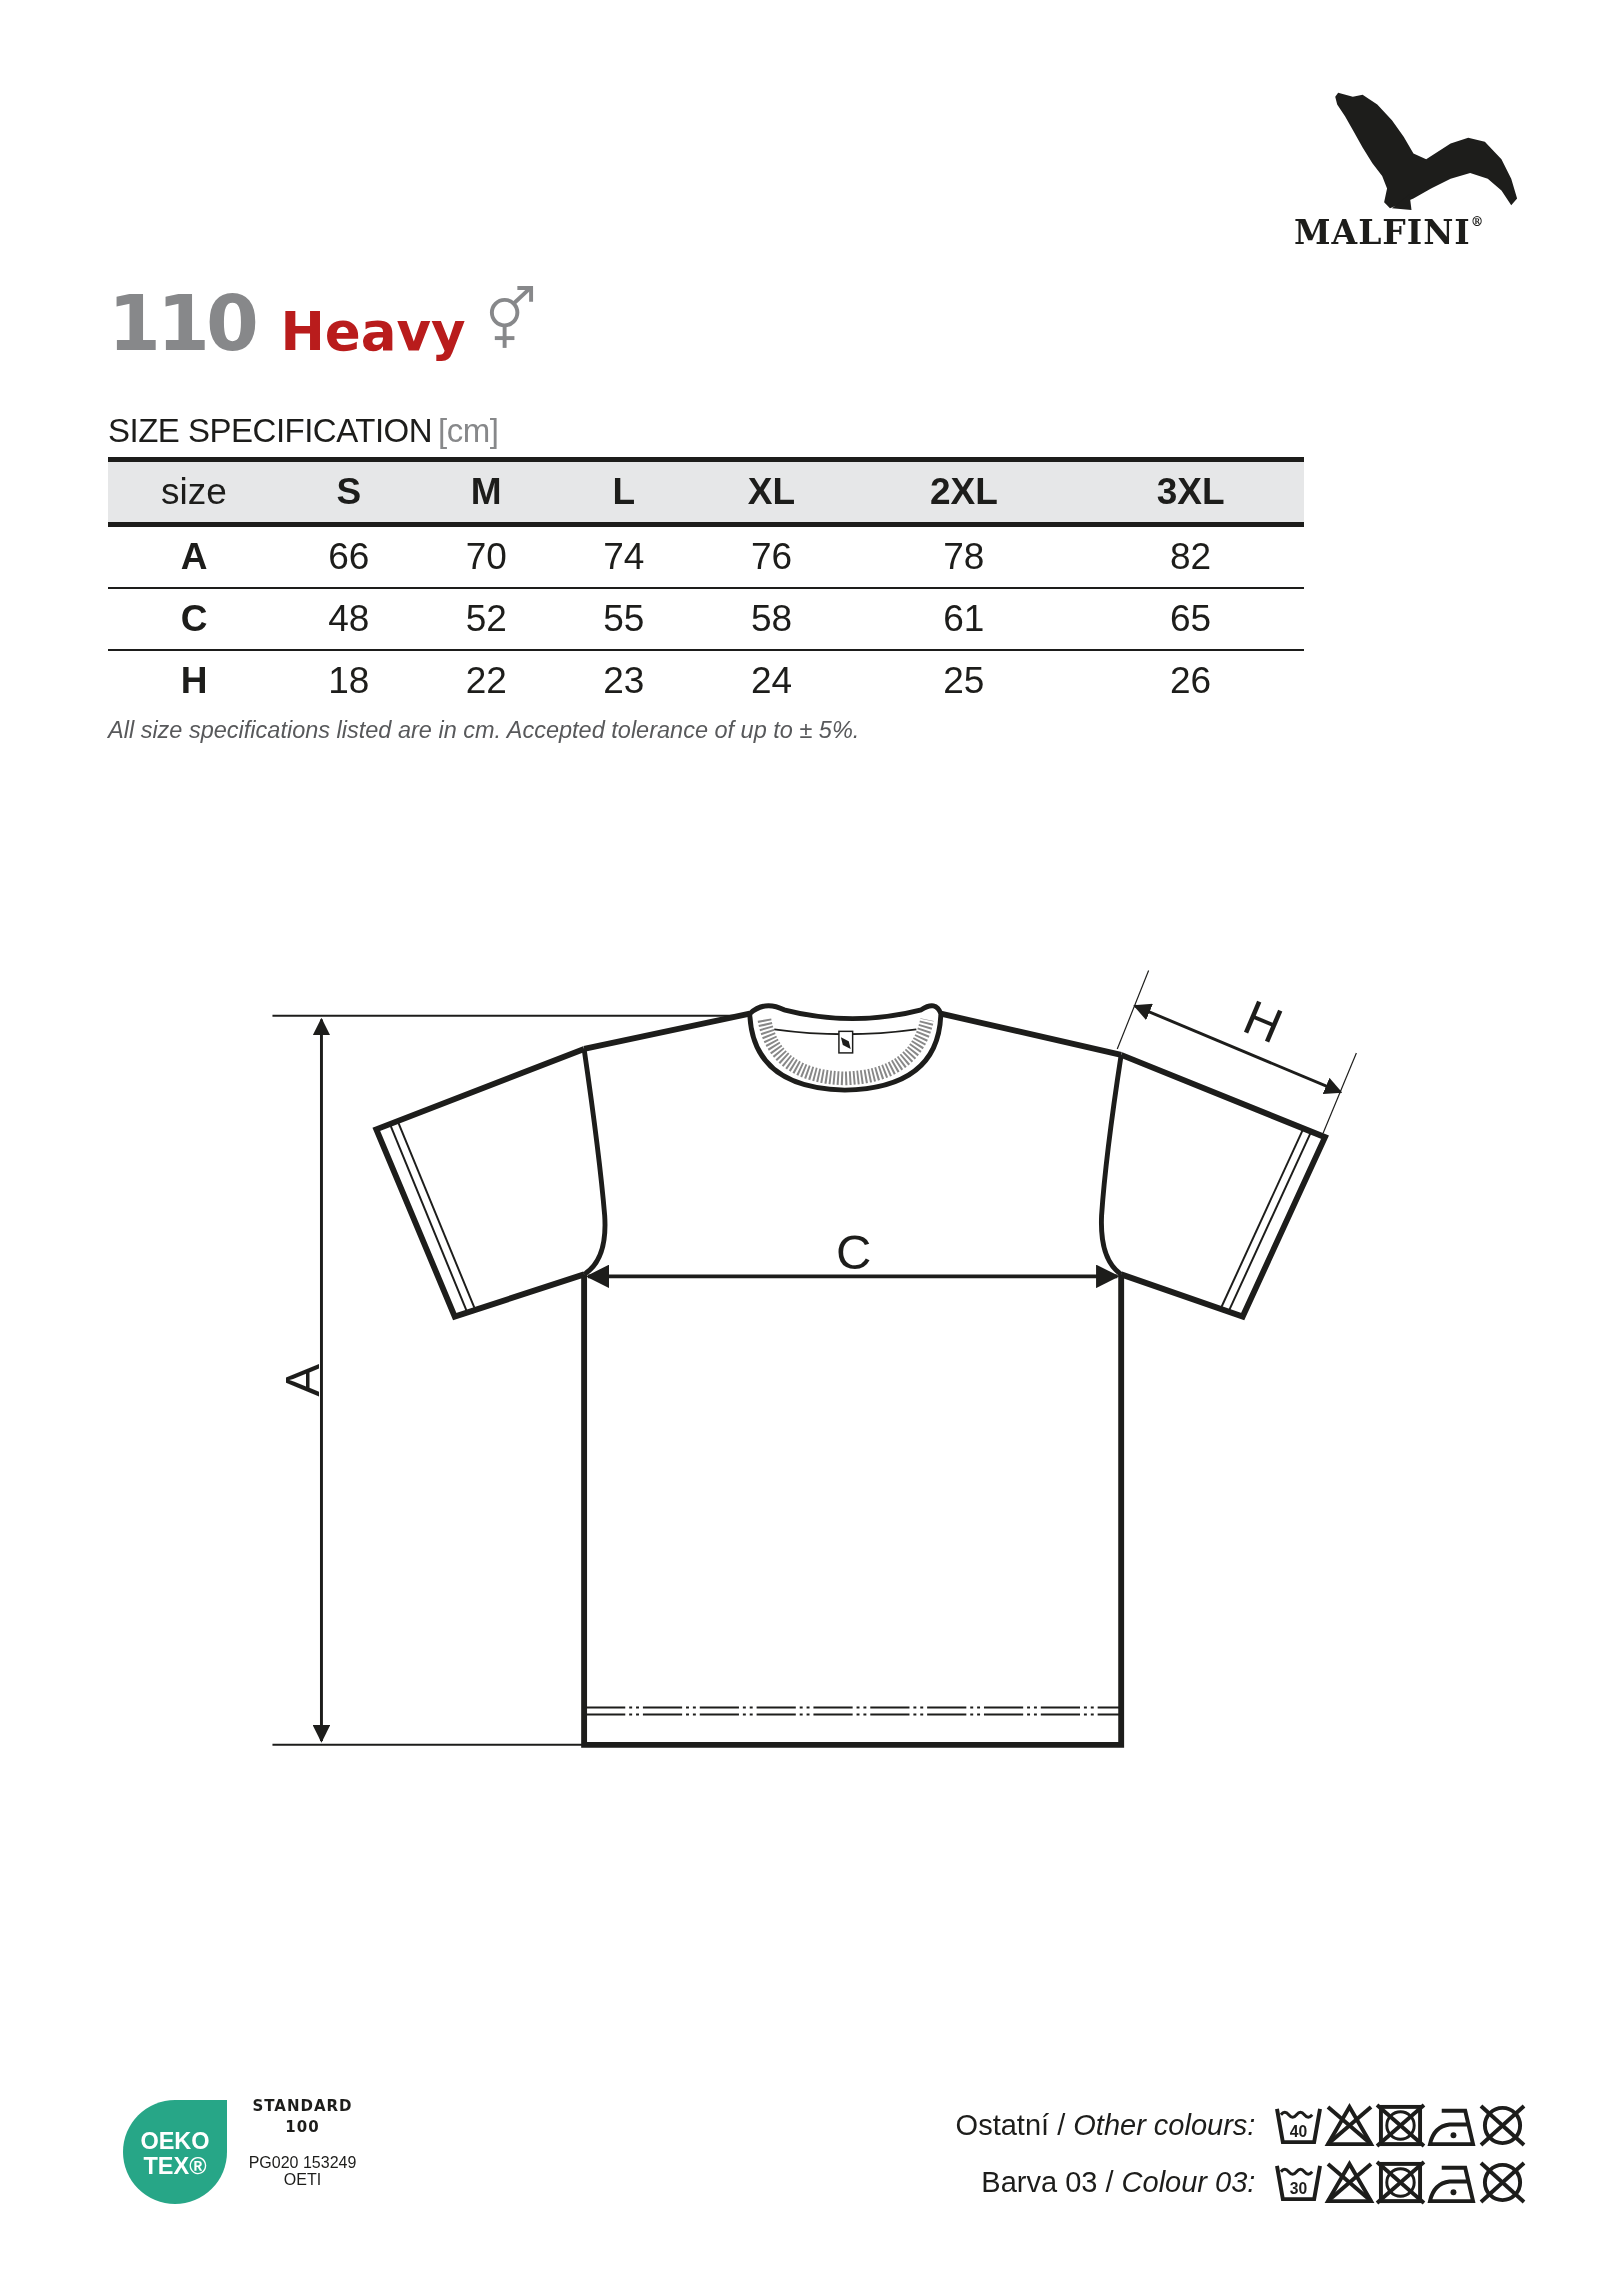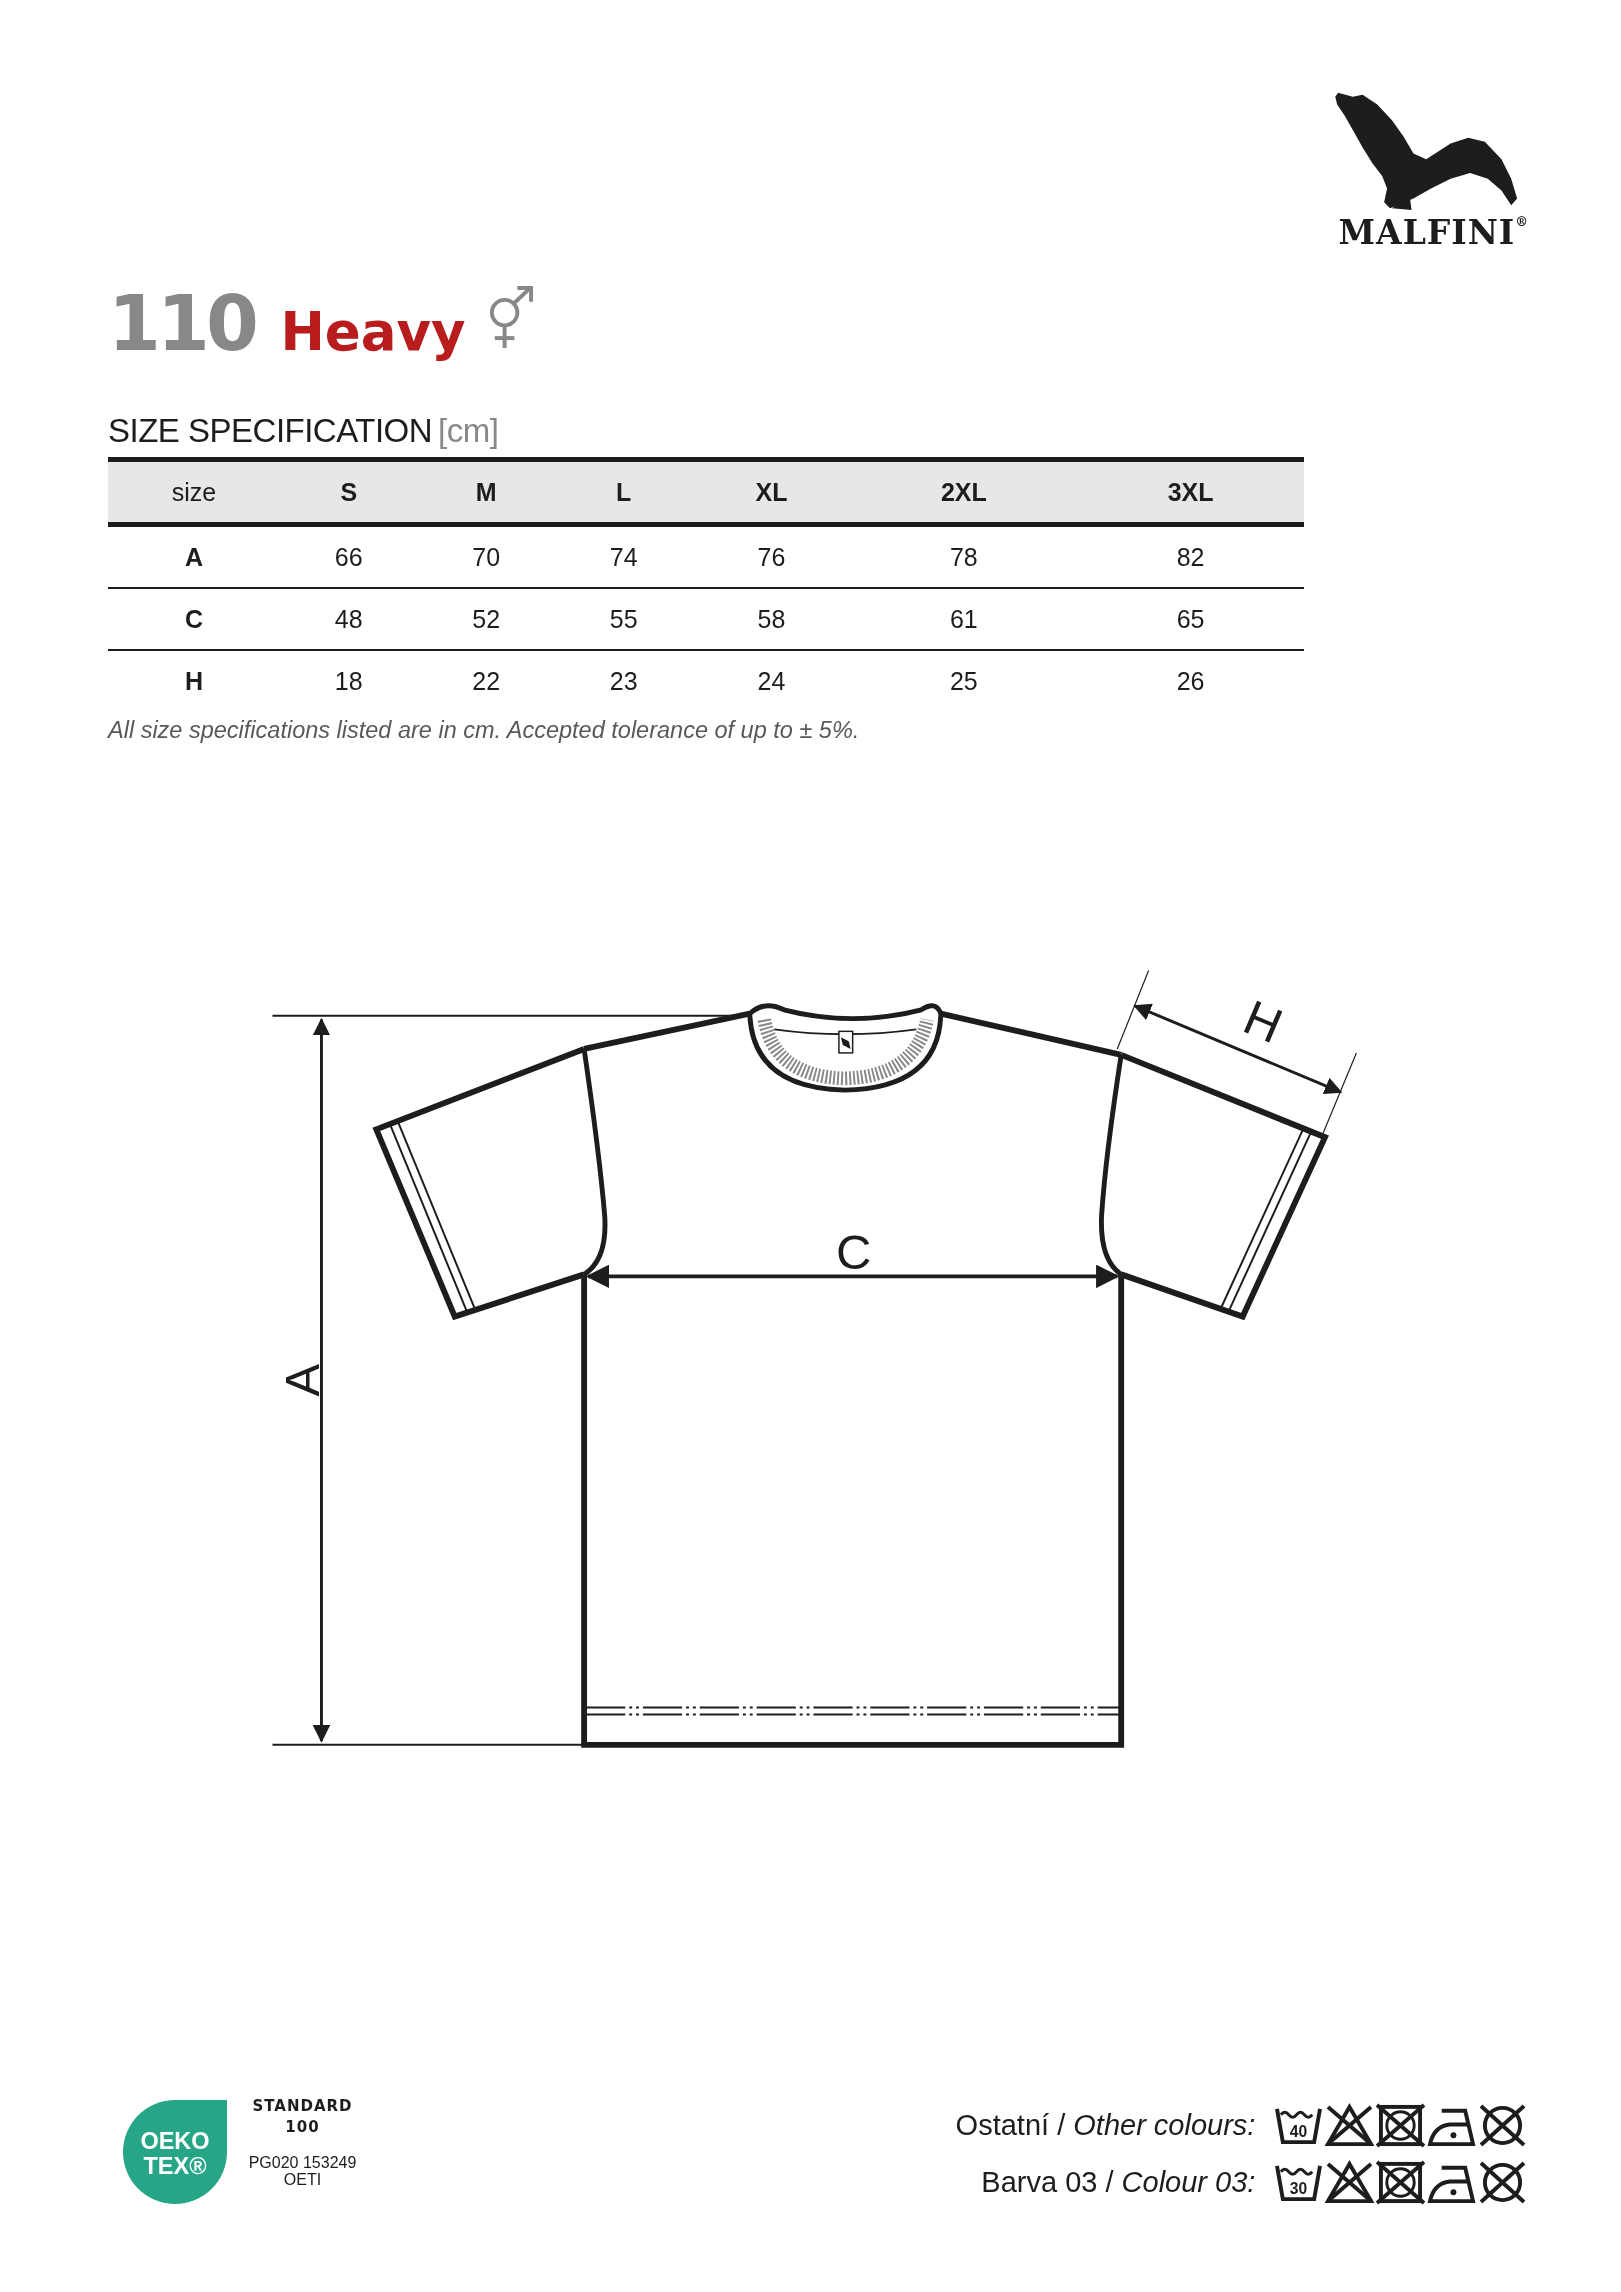--- a/index.html
+++ b/index.html
@@ -2,40 +2,40 @@
 <html><head>
 <meta charset="utf-8">
 <style>
   html, body { margin: 0; padding: 0; background: #ffffff; }
   body { width: 1621px; height: 2293px; position: relative; overflow: hidden;
          font-family: "DejaVu Sans", "Liberation Sans", sans-serif; color: #1d1d1b; }
 
   
   .logo { position: absolute; left: 1294px; top: 83px; width: 235px; height: 172px; }
   .logo svg { width: 235px; height: 132px; display: block; }
-  .logo-word { position: absolute; left: 0; top: 130px; width: 235px; text-align: right;
+  .logo-word { position: absolute; left: 0; top: 130px; width: 235px; text-align: left;
                font-family: "DejaVu Serif", "Liberation Serif", serif; font-weight: bold;
                font-size: 33px; letter-spacing: 1px; color: #1d1d1b; }
   .logo-word sup { font-size: 12.7px; vertical-align: 17.6px; }
 
   
   .title { position: absolute; left: 108px; top: 279px; height: 88px; display: flex; align-items: baseline; }
   .title .num { font-size: 76px; font-weight: bold; color: #87888a; letter-spacing: -3.9px; }
   .title .name { font-size: 53px; font-weight: bold; color: #b91c1c; margin-left: 25.5px; }
   .title .gender { width: 51px; height: 65px; margin-left: 19.6px; align-self: center; position: relative; top: -5.9px; }
 
   
   .section-title { position: absolute; left: 108px; top: 412px; font-size: 33px; color: #1d1d1b;
                    font-family: "Liberation Sans", sans-serif; letter-spacing: -0.5px; }
   .section-title .unit { color: #87888a; margin-left: 5.9px; }
 
   
   .spec-table { position: absolute; left: 108px; top: 457px; width: 1196px; border-collapse: collapse;
                 font-family: "Liberation Sans", sans-serif; }
-  .spec-table th, .spec-table td { height: 60px; padding: 0; text-align: center; font-size: 25px; }
+  .spec-table th, .spec-table td { height: 60px; padding: 0; text-align: center; font-size: 37px; }
   .spec-table thead tr { background: #e6e7e8; }
   .spec-table thead th { border-top: 5.9px solid #1d1d1b; border-bottom: 5.9px solid #1d1d1b; font-weight: bold; }
   .spec-table thead th.size-label { font-weight: normal; }
   .spec-table tbody td { border-bottom: 2px solid #1d1d1b; font-weight: normal; }
   .spec-table tbody tr:last-child td { border-bottom: none; }
   .spec-table tbody td.row-label { font-weight: bold; }
   .spec-table col.c0 { width: 172px; }
 
   .note { position: absolute; left: 108px; top: 717px; font-size: 23.5px; font-style: italic;
           color: #58595b; font-family: "Liberation Sans", sans-serif; font-weight: 300; }

